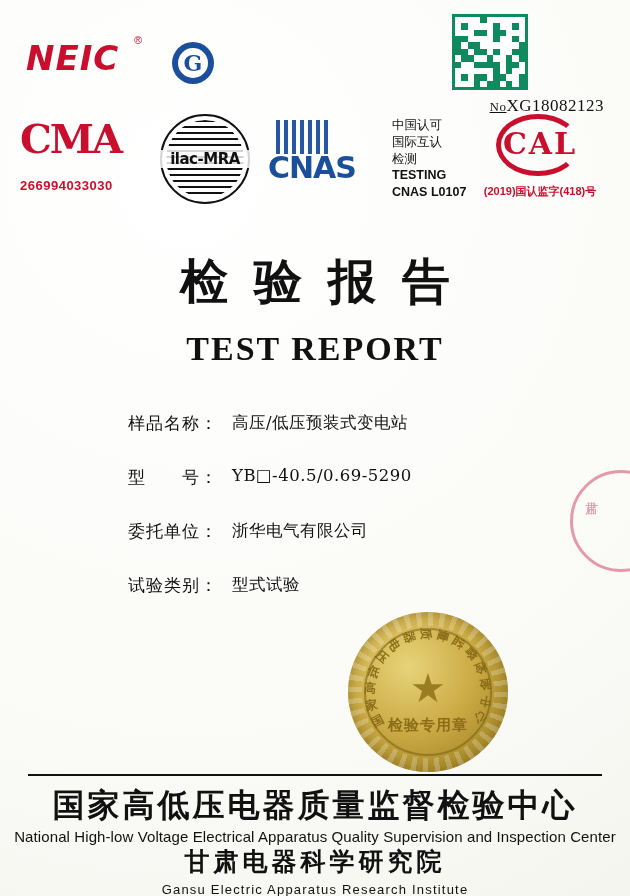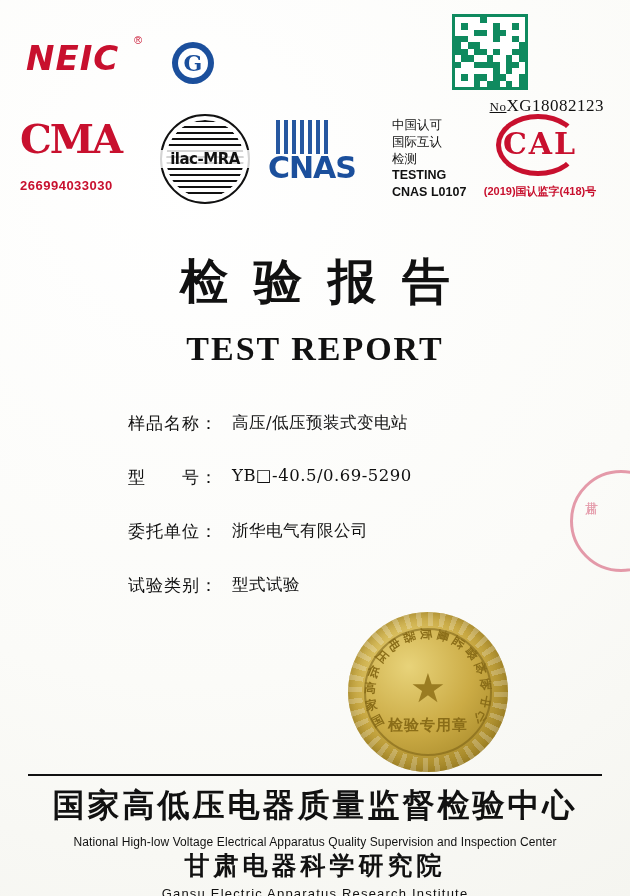--- a/index.html
+++ b/index.html
@@ -432,23 +432,22 @@
   .footer .cn1 {
     font-family: "DejaVu Serif", serif;
     font-weight: bold;
     font-size: 32px;
     letter-spacing: 3px;
     color: #111;
     margin-top: 2px;
   }
   .footer .en1 {
     font-family: "Liberation Sans", sans-serif;
-    font-size: 12px;
-    color: #111;
-    margin-top: 7px;
+    font-size: 15px;
+    color: #111;
     letter-spacing: 0.1px;
   }
   .footer .cn2 {
     font-family: "DejaVu Serif", serif;
     font-weight: bold;
     font-size: 25px;
     letter-spacing: 4px;
     color: #111;
   }
   .footer .en2 {

